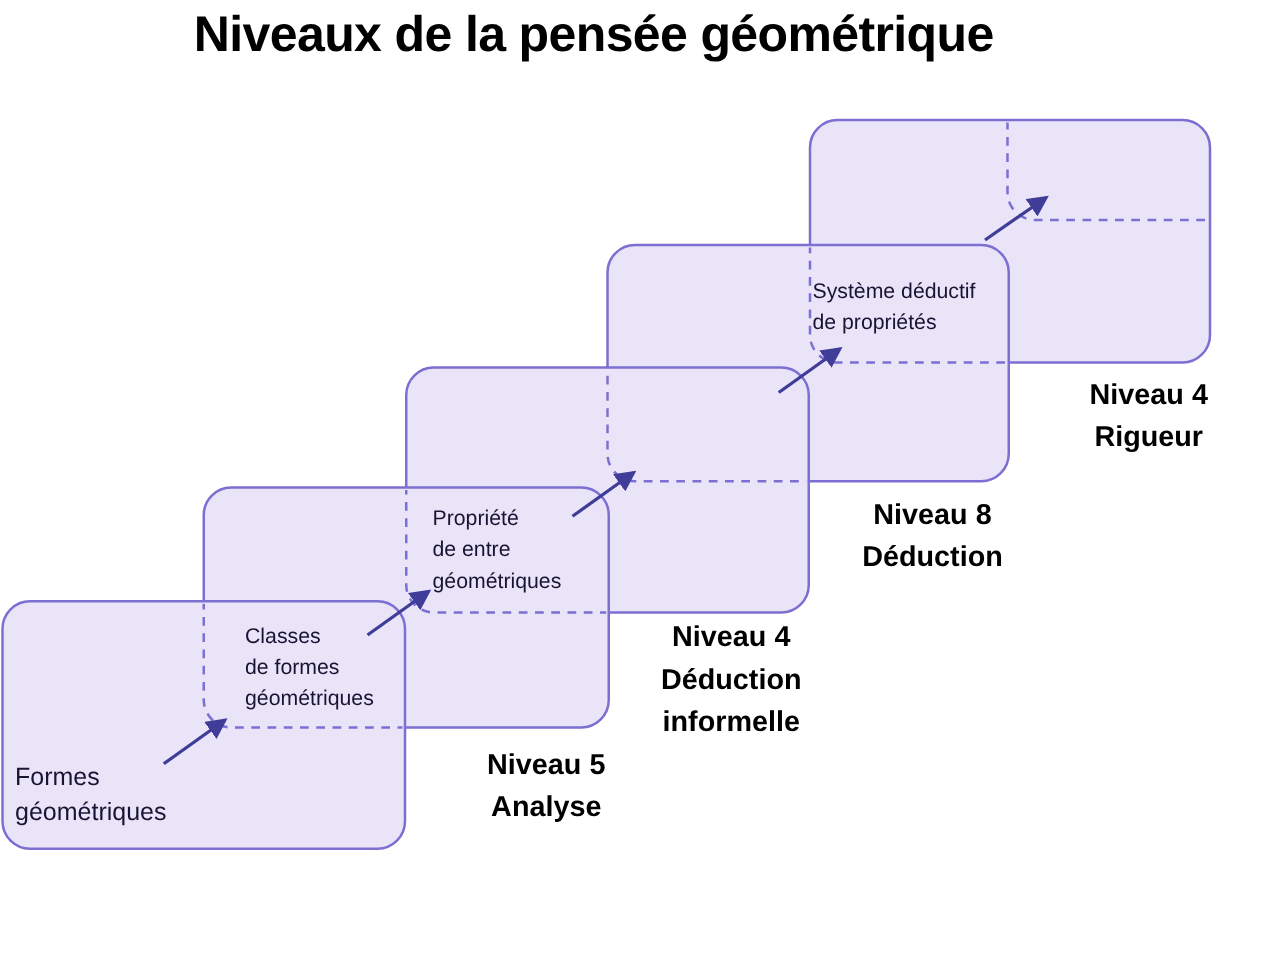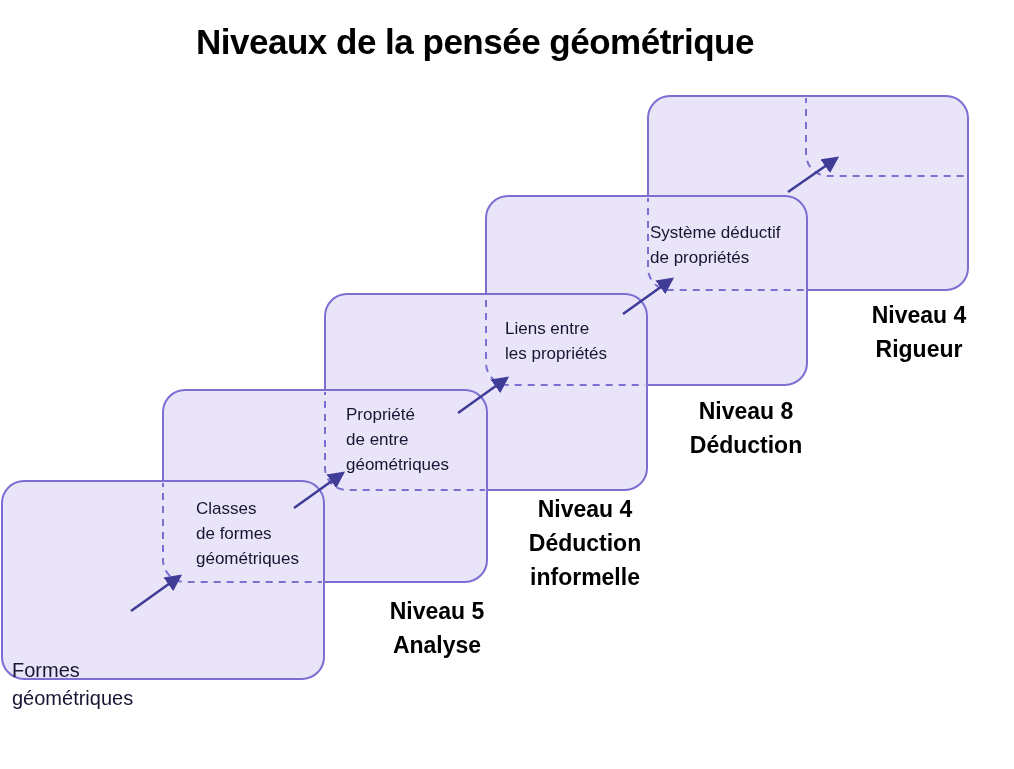--- a/index.html
+++ b/index.html
@@ -10,23 +10,22 @@
     position:relative;
     width:1014px; height:769px;
     background:var(--background,#ffffff);
     overflow:hidden;
   }
 
   .title {
     position:absolute; top:6px; left:0;
     width:100%; padding-right:64px;
     text-align:center;
-    font-size:35px; font-weight:800; letter-spacing:-0.5px;
+    font-size:40px; font-weight:800; letter-spacing:-0.5px;
     color:#000000;
-    margin-top:16px;
   }
 
   svg.canvas { position:absolute; top:0; left:0; }
 
   .lv-box   { fill:var(--box-fill,#EAE4F9); stroke:var(--box-border,#7C6FD2); stroke-width:2; }
   .dash     { fill:none; stroke:var(--box-border,#7C6FD2); stroke-width:2; stroke-dasharray:7 6; }
   .arrow    { stroke:var(--arrow,#3F3D98); stroke-width:2.6; }
   .arrow-head { fill:var(--arrow,#3F3D98); }
 
   .box-text {
@@ -94,30 +93,28 @@
       <line class="arrow" x1="131" y1="611" x2="180" y2="576" marker-end="url(#ah)"></line>
       <line class="arrow" x1="294" y1="508" x2="343" y2="473" marker-end="url(#ah)"></line>
       <line class="arrow" x1="458" y1="413" x2="507" y2="378" marker-end="url(#ah)"></line>
       <line class="arrow" x1="623" y1="314" x2="672" y2="279" marker-end="url(#ah)"></line>
       <line class="arrow" x1="788" y1="192" x2="837" y2="158" marker-end="url(#ah)"></line>
     </g>
   </svg>
 
   <h1 class="title">Niveaux de la pensée géométrique</h1>
 
-  <div class="box-text big" style="left:12px;  top:608px;margin-top:48px;">Formes
+  <div class="box-text big" style="left:12px;  top:608px;">Formes
 géométriques</div>
   <div class="box-text" style="left:196px; top:496px;">Classes
 de formes
 géométriques</div>
   <div class="box-text" style="left:346px; top:402px;">Propriété
 de entre
 géométriques</div>
-  <div class="box-text" style="left:505px; top:316px;">Liens entre
-les propriétés</div>
   <div class="box-text" style="left:650px; top:220px;">Système déductif
 de propriétés</div>
 
   <div class="level-label" style="left:317px; top:594px;">Niveau 5
 Analyse</div>
   <div class="level-label" style="left:465px; top:492px;">Niveau 4
 Déduction
 informelle</div>
   <div class="level-label" style="left:626px; top:394px;">Niveau 8
 Déduction</div>

